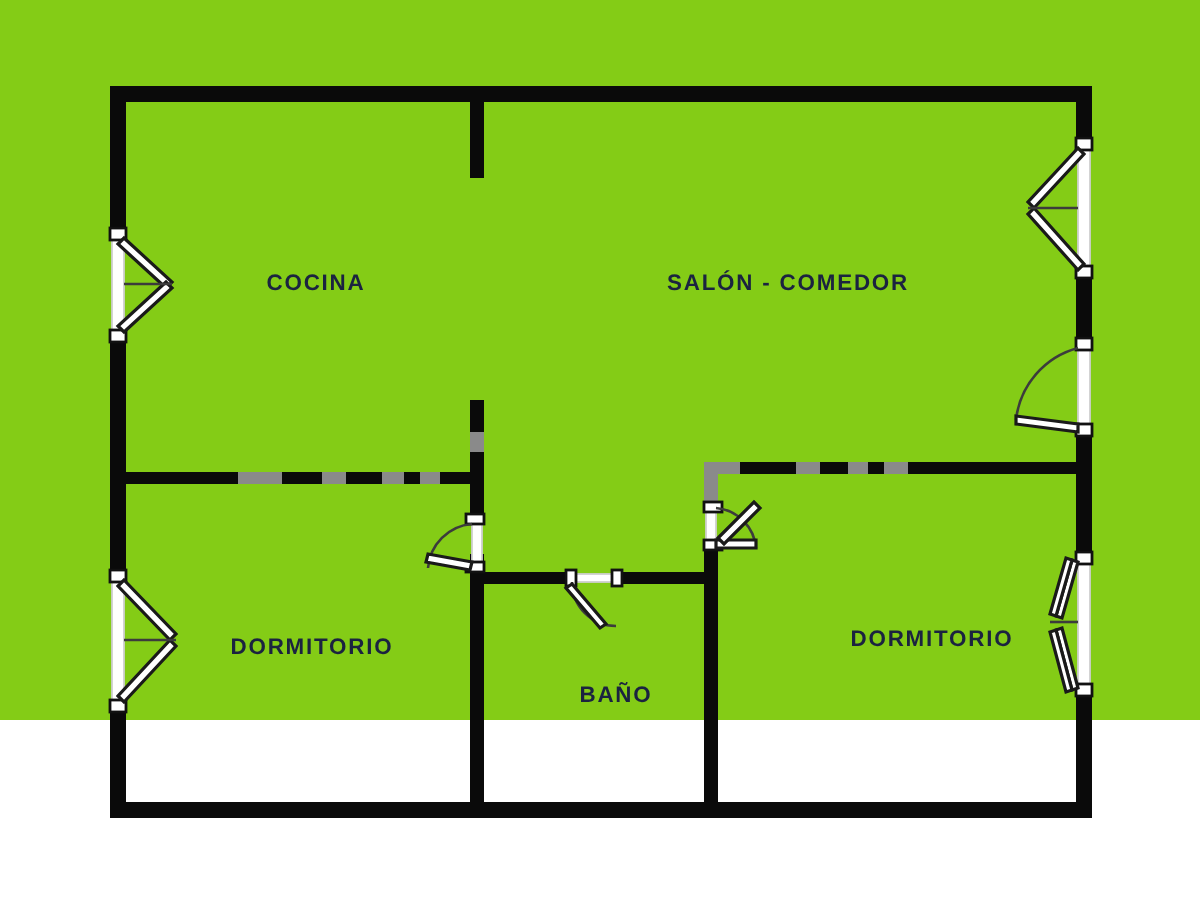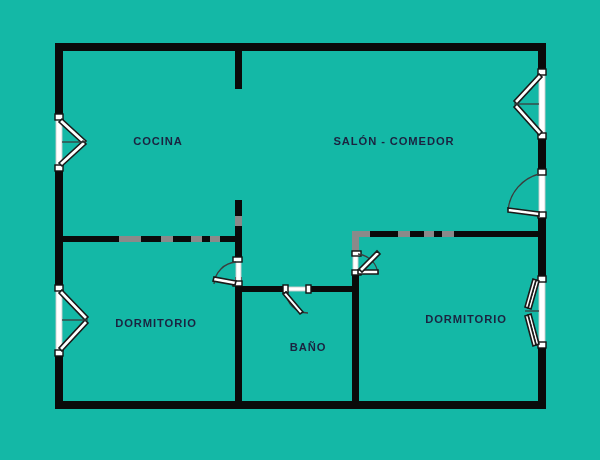--- a/index.html
+++ b/index.html
@@ -9,22 +9,22 @@
   }
   body {
     width: 600px;
     height: 460px;
     overflow: hidden;
     font-family: "Liberation Sans", sans-serif;
   }
   #floorplan-root {
     position: relative;
     width: 600px;
-    height: 460px;
-    background: #14b8a6;
+    height: 360px;
+    background: #84cc16;
   }
   svg#plan {
     display: block;
     width: 600px;
     height: 460px;
   }
   .wall {
     fill: #0a0a0a;
   }
   .wall-soft {

